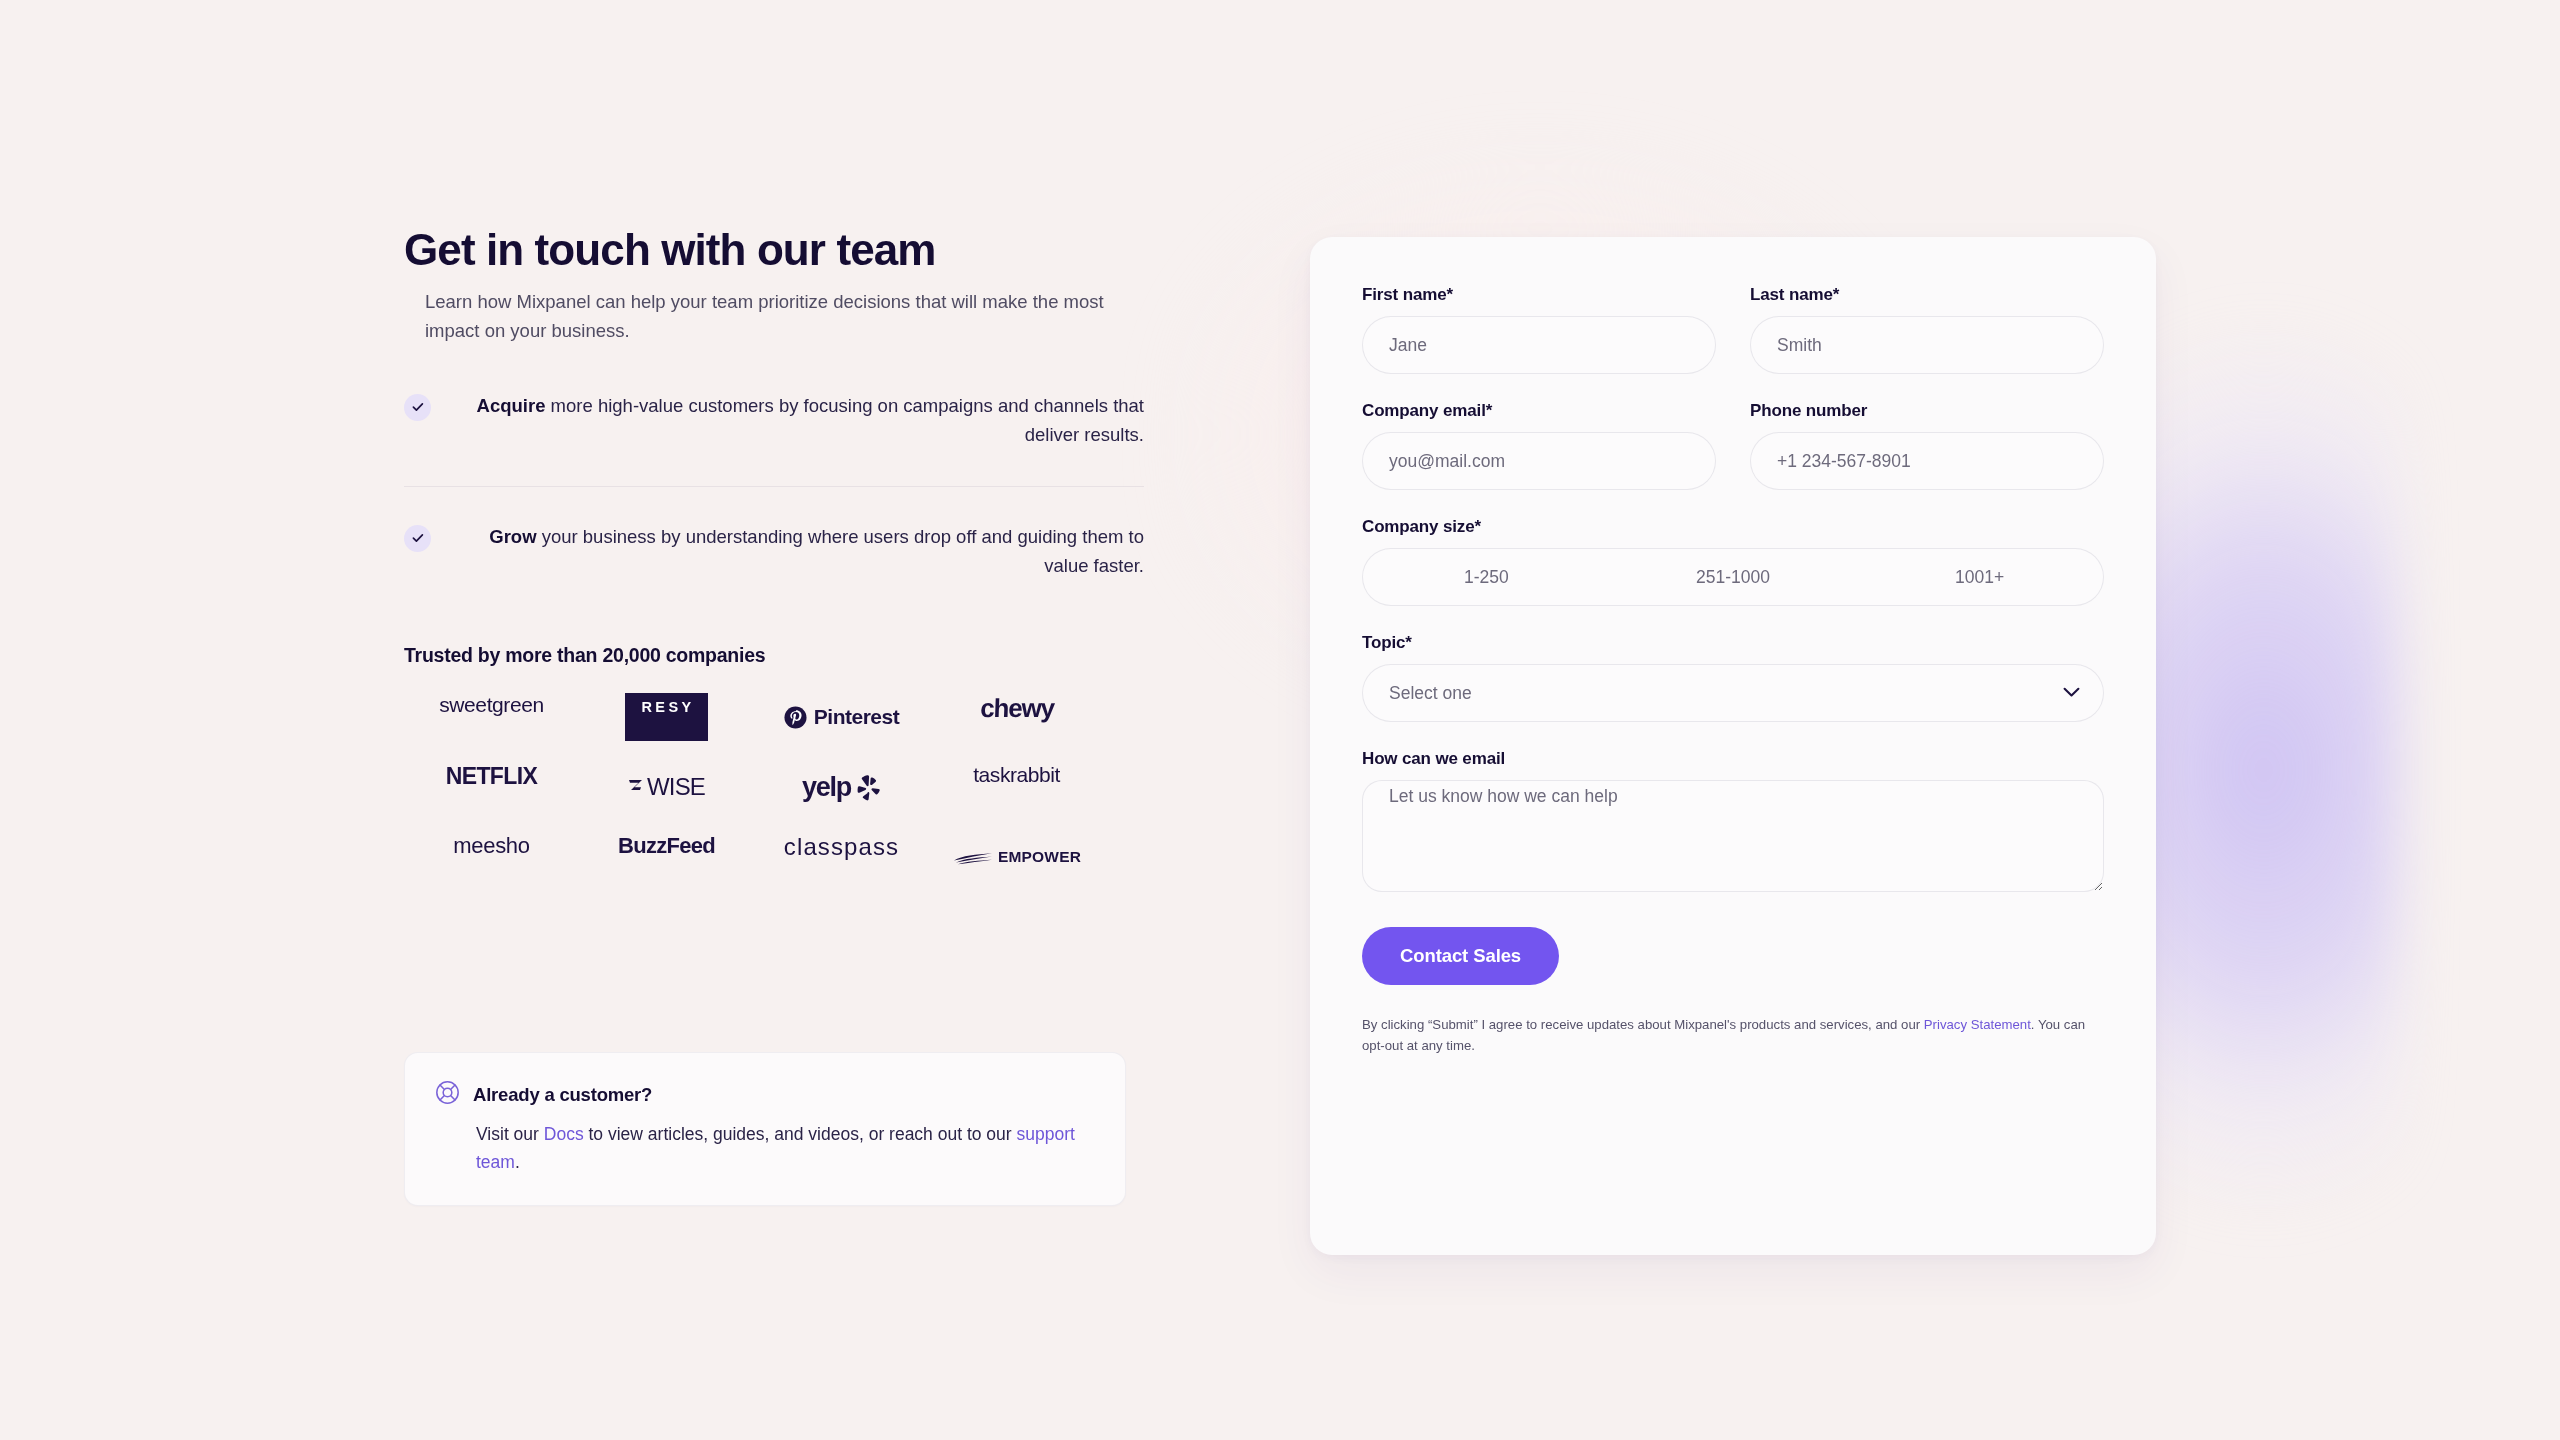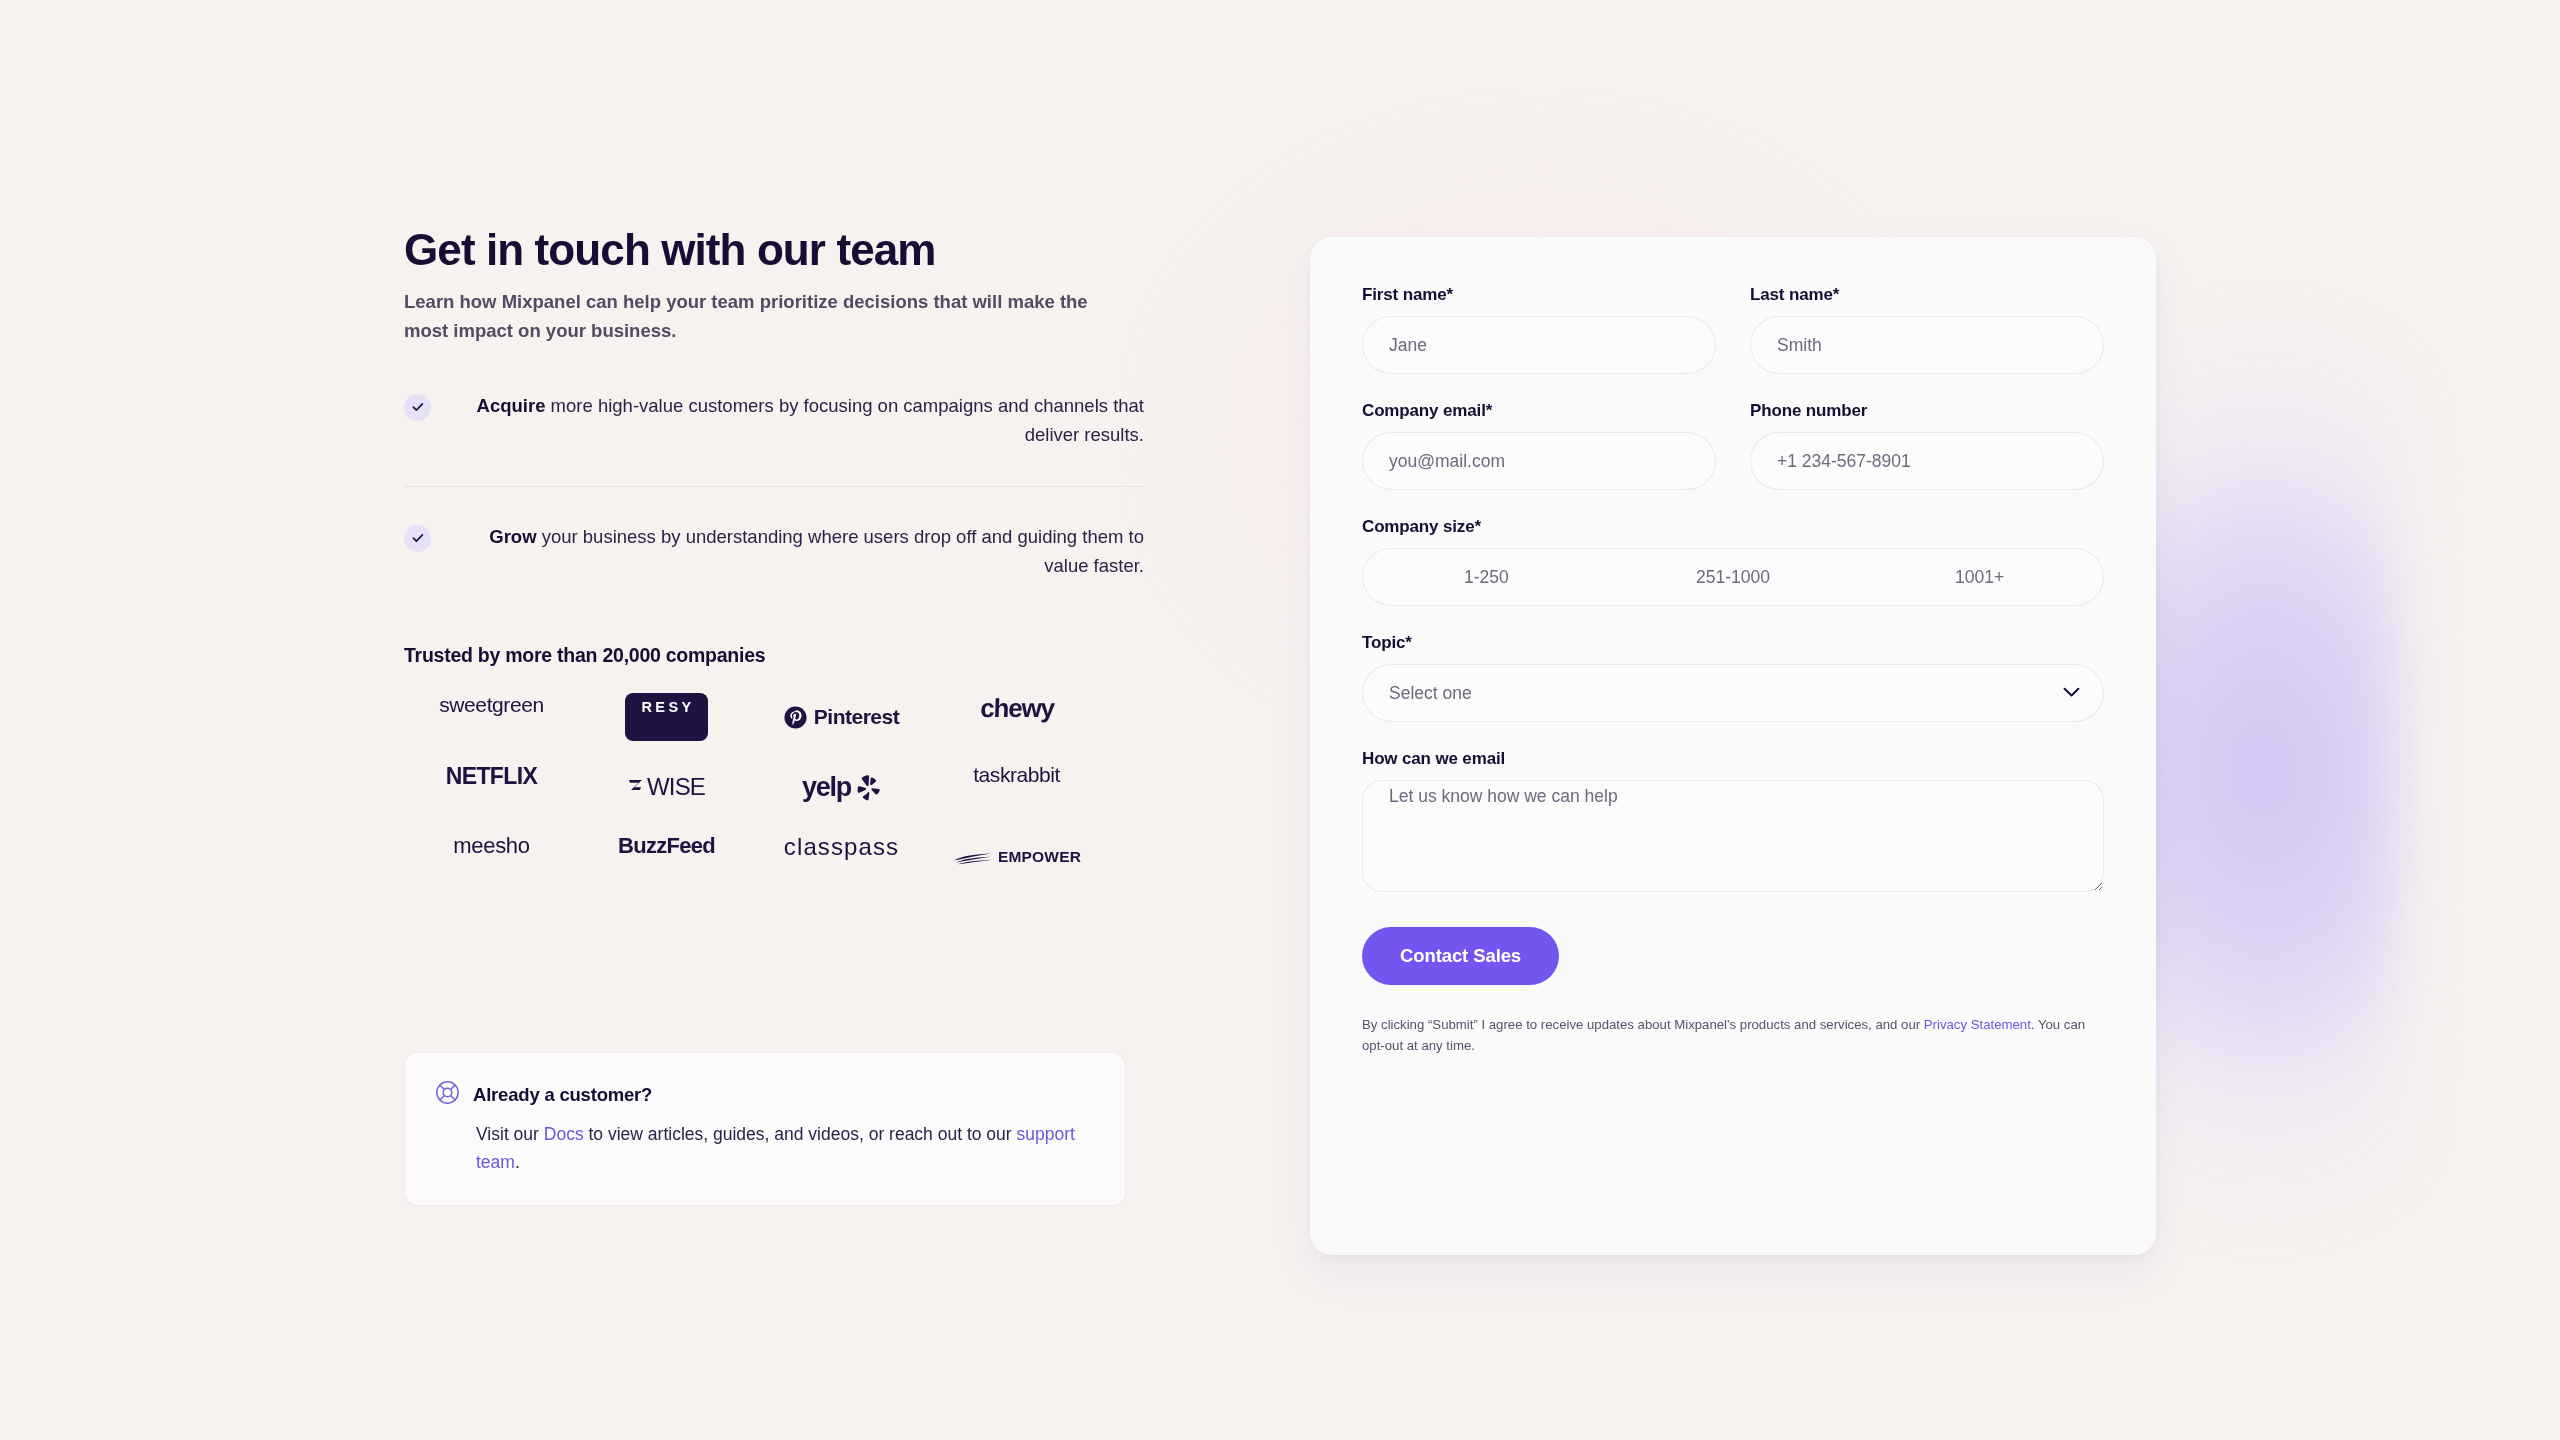--- a/index.html
+++ b/index.html
@@ -69,21 +69,22 @@
     letter-spacing: -0.9px;
     color: #150d33;
     line-height: 1.12;
   }
   .subhead {
     margin-top: 14px;
     font-size: 18.5px;
     line-height: 1.56;
     color: #504c63;
     max-width: 730px;
-    font-weight: 700;
+    font-weight: 400;
+    margin-left: 21px;
   }
 
   
   .benefits { margin-top: 42px; }
   .benefit {
     display: flex;
     align-items: flex-start;
     gap: 17px;
     padding: 4px 0 0 0;
   }
@@ -142,21 +143,21 @@
 
   
   .lg-sweetgreen { font-size: 21px; font-weight: 400; letter-spacing: -0.4px; }
   .lg-resy {
     background: #1d1240;
     color: #ffffff;
     font-size: 14.5px;
     font-weight: 700;
     letter-spacing: 3.4px;
     padding: 6px 13px 12px 16px;
-    border-radius: 8px;
+    border-radius: 0;
   }
   .lg-pinterest { font-size: 21px; font-weight: 700; letter-spacing: -0.5px; display:flex; align-items:center; gap:7px;}
   .lg-chewy { font-size: 26px; font-weight: 800; letter-spacing: -1.2px; font-style: normal; transform: skewX(-2deg); }
   .lg-netflix { font-size: 23px; font-weight: 800; letter-spacing: -0.6px; }
   .lg-wise { font-size: 24px; font-weight: 400; letter-spacing: -0.8px; display:flex; align-items:center; gap:2px;}
   .lg-yelp { font-size: 27px; font-weight: 800; letter-spacing: -1.2px; display:flex; align-items:center; gap:5px;}
   .lg-taskrabbit { font-size: 21px; font-weight: 400; letter-spacing: -0.45px; }
   .lg-meesho { font-size: 22px; font-weight: 400; letter-spacing: -0.3px; }
   .lg-buzzfeed { font-size: 22px; font-weight: 800; letter-spacing: -0.7px; }
   .lg-classpass { font-size: 24px; font-weight: 400; letter-spacing: 1.1px; }

